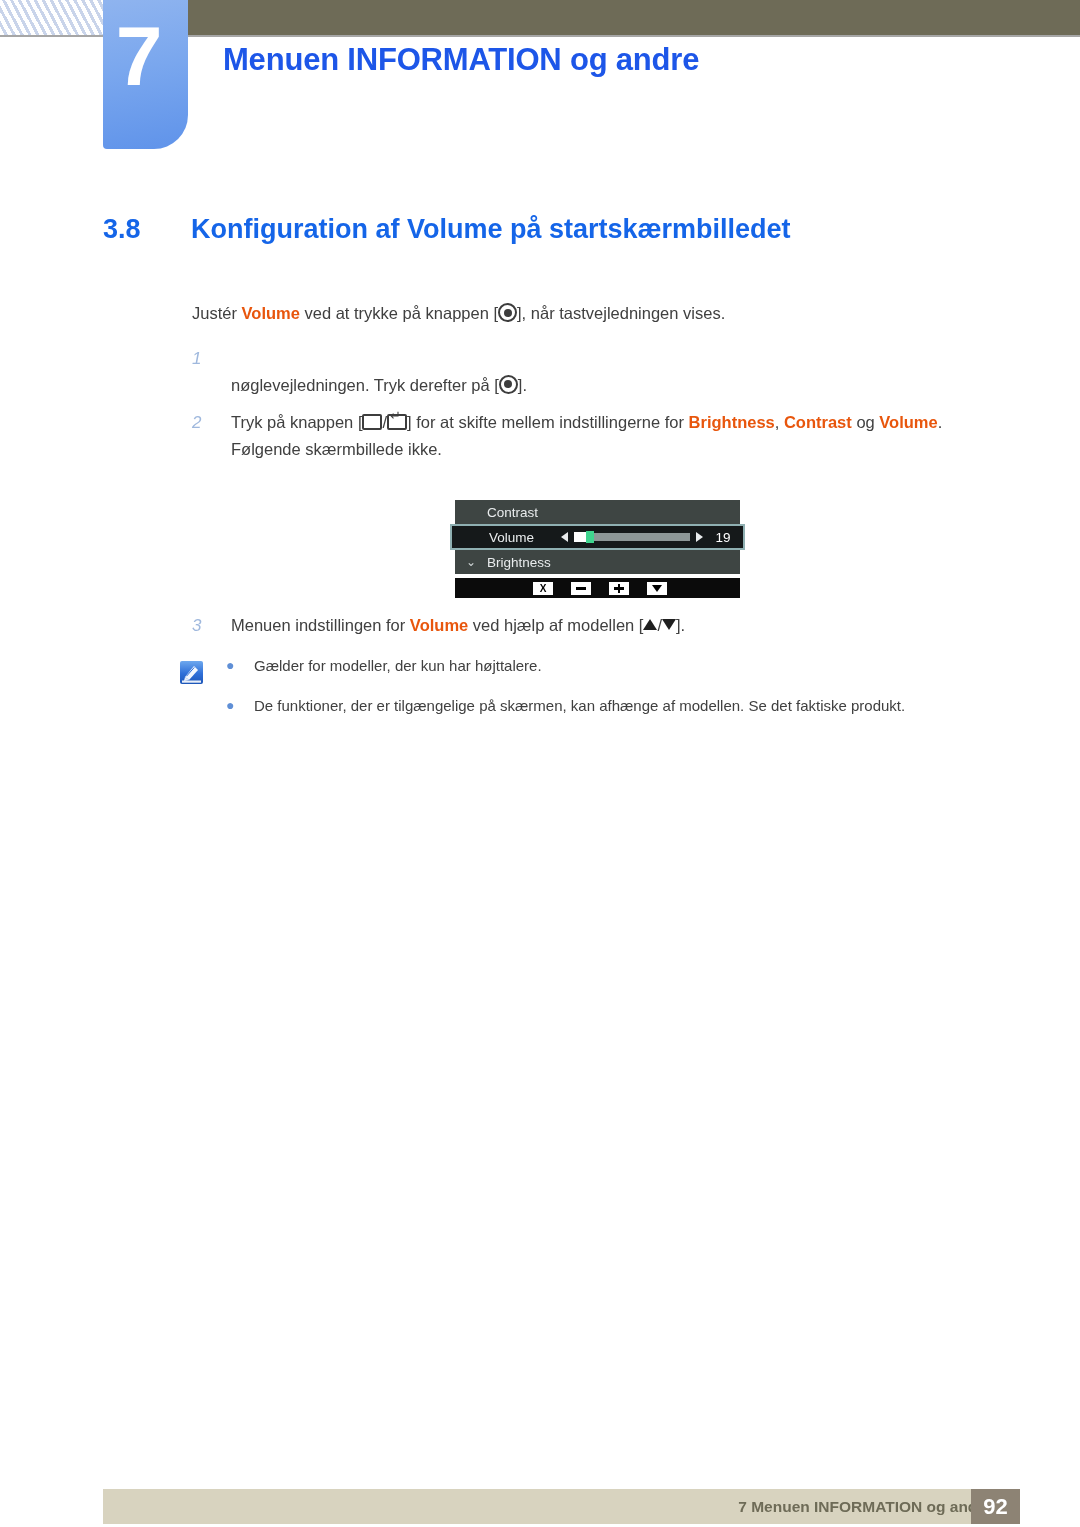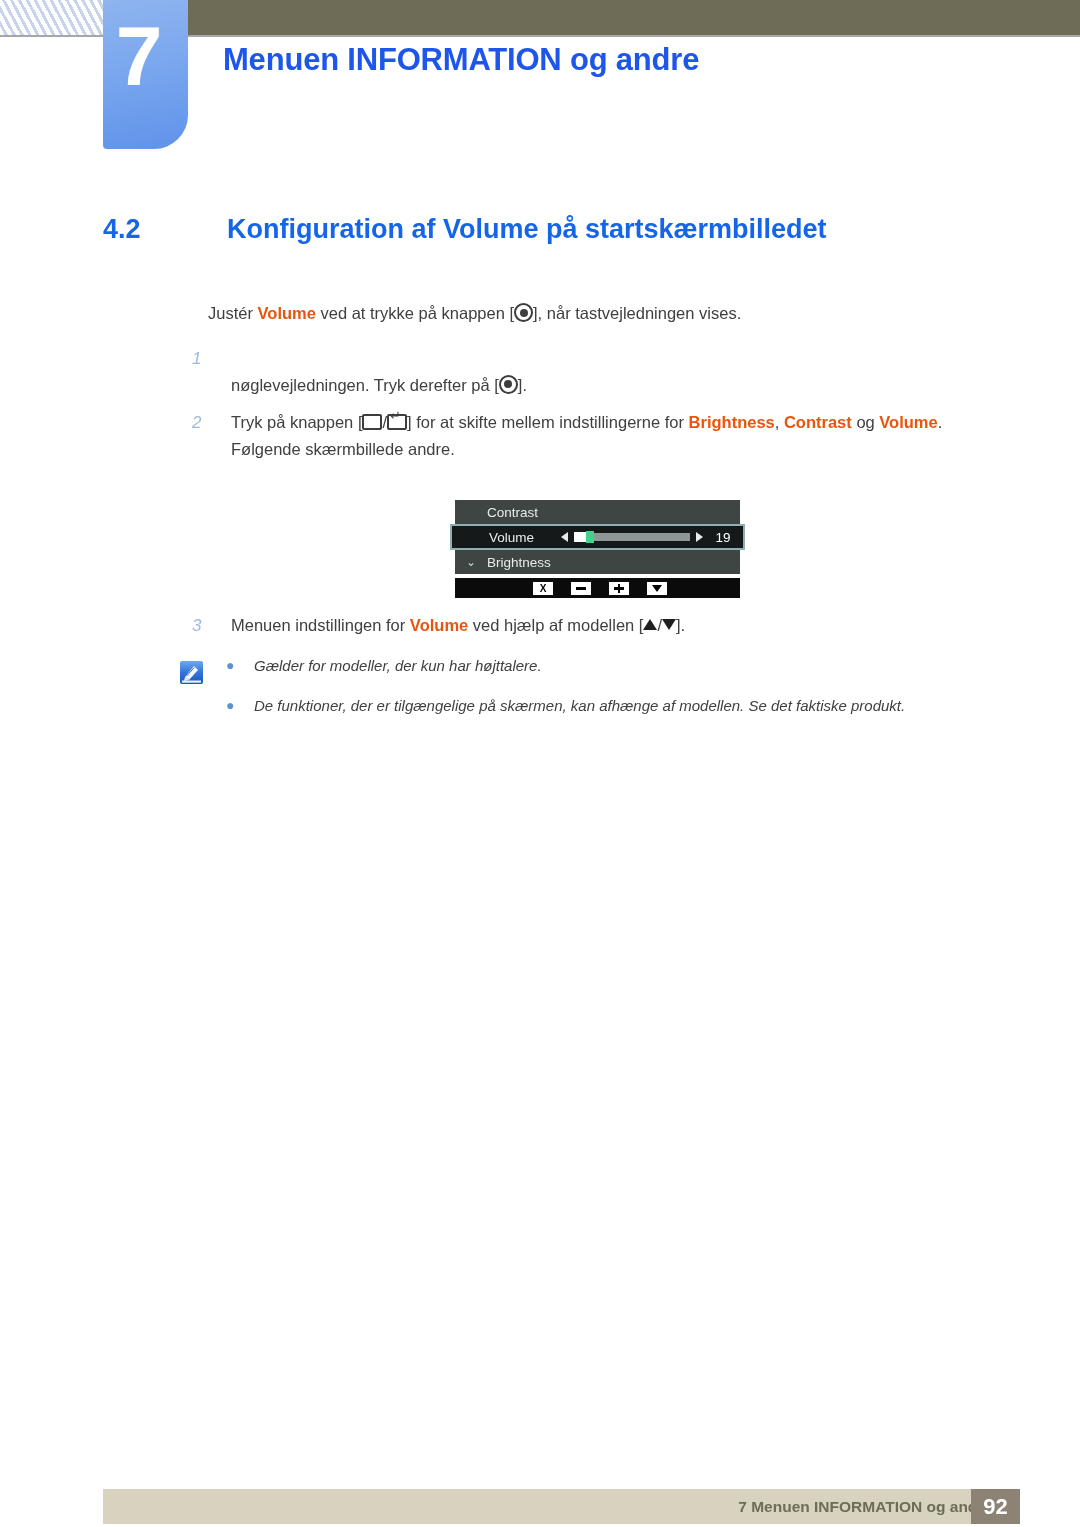--- a/index.html
+++ b/index.html
@@ -79,31 +79,31 @@
   .section-heading {
     position: absolute;
     left: 103px; top: 214px;
     width: 880px;
     color: #1565e8;
     font-size: 27px;
     font-weight: bold;
     display: flex;
   }
   .section-num { width: 88px; flex: none; }
-  .section-text { flex: 1; margin-left: 36px; }
+  .section-text { flex: 1; }
 
   
   .body-block {
     position: absolute;
     left: 192px;
     color: #404040;
     font-size: 16.5px;
     line-height: 1.62;
   }
-  .intro { top: 300px; width: 800px; margin-left: 16px; }
+  .intro { top: 300px; width: 800px; }
 
   .step {
     position: absolute;
     left: 192px;
     width: 820px;
     display: flex;
     color: #404040;
     font-size: 16.5px;
     line-height: 1.62;
   }
@@ -321,21 +321,21 @@
     display: flex;
     margin-bottom: 17px;
   }
   .note-bullet {
     width: 28px;
     flex: none;
     color: #5f8fd6;
     font-size: 14px;
     line-height: 1.5;
   }
-  .note-text { flex: 1; font-style: italic; }
+  .note-text { flex: 1; }
 
   
   .footer-bar {
     position: absolute;
     left: 103px; top: 1489px;
     width: 917px; height: 35px;
     background: #d8d3bf;
   }
   .footer-label {
     position: absolute;
@@ -365,41 +365,41 @@
 </div>
 <div class="top-band-rule"></div>
 
 <div class="chapter-badge">
   <div class="chapter-badge-number">7</div>
 </div>
 
 <div class="chapter-title">Menuen INFORMATION og andre</div>
 
 <div class="section-heading">
-  <span class="section-num">4.2</span>
+  <span class="section-num">3.8</span>
   <span class="section-text">Konfiguration af Volume på startskærmbilledet</span>
 </div>
 
 <div class="body-block intro">
   <span>Justér </span><span class="hl">Volume</span><span> ved at trykke på knappen [</span><span class="key-circle"></span><span>], når tastvejledningen vises.</span>
 </div>
 
 <div class="step step1">
   <span class="step-num">1</span>
   <span class="step-body">
     <br>
     <span>nøglevejledningen. Tryk derefter på [</span><span class="key-circle"></span><span>].</span>
   </span>
 </div>
 
 <div class="step step2">
   <span class="step-num">2</span>
   <span class="step-body">
     <span>Tryk på knappen [</span><span class="key-rect"></span><span>/</span><span class="key-enter"></span><span>] for at skifte mellem indstillingerne for </span><span class="hl">Brightness</span><span>, </span><span class="hl">Contrast</span><span> og </span><span class="hl">Volume</span><span>.</span><br>
-    <span>Følgende skærmbillede andre.</span>
+    <span>Følgende skærmbillede ikke.</span>
   </span>
 </div>
 
 <div class="osd">
   <div class="osd-row indent">
     <span class="lbl">Contrast</span>
   </div>
   <div class="osd-row osd-row-highlight">
     <span class="chev"></span>
     <span class="lbl">Volume</span>

